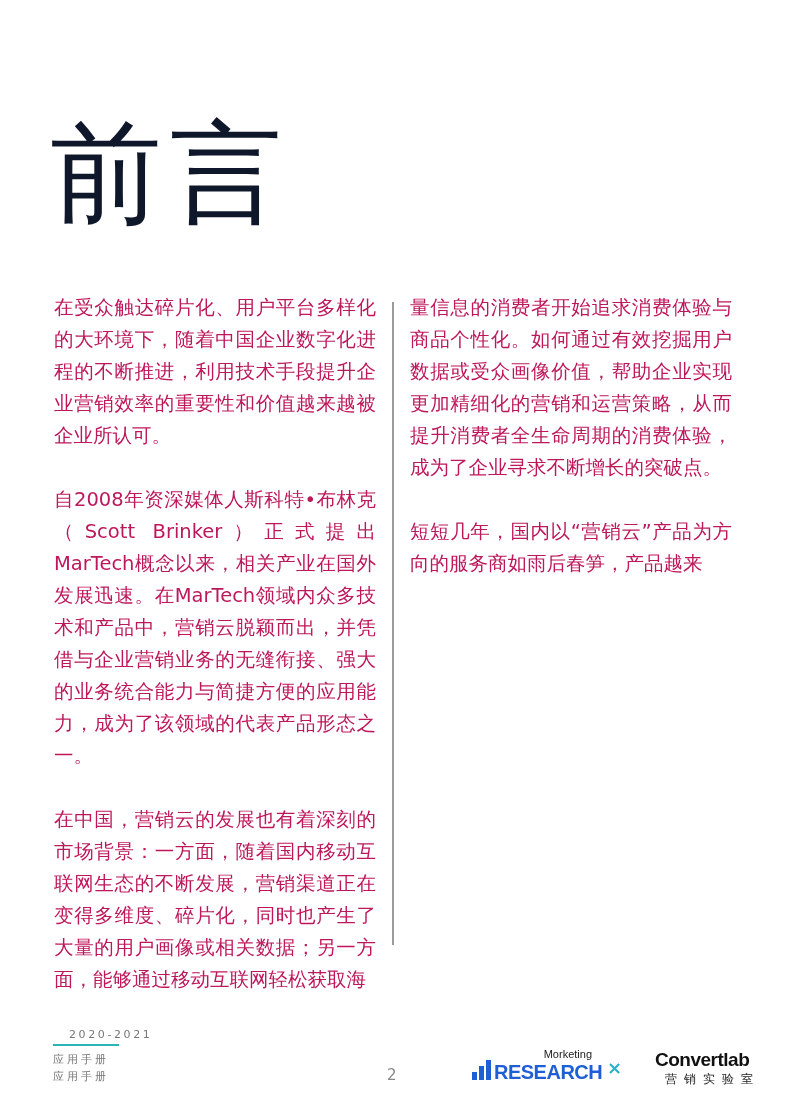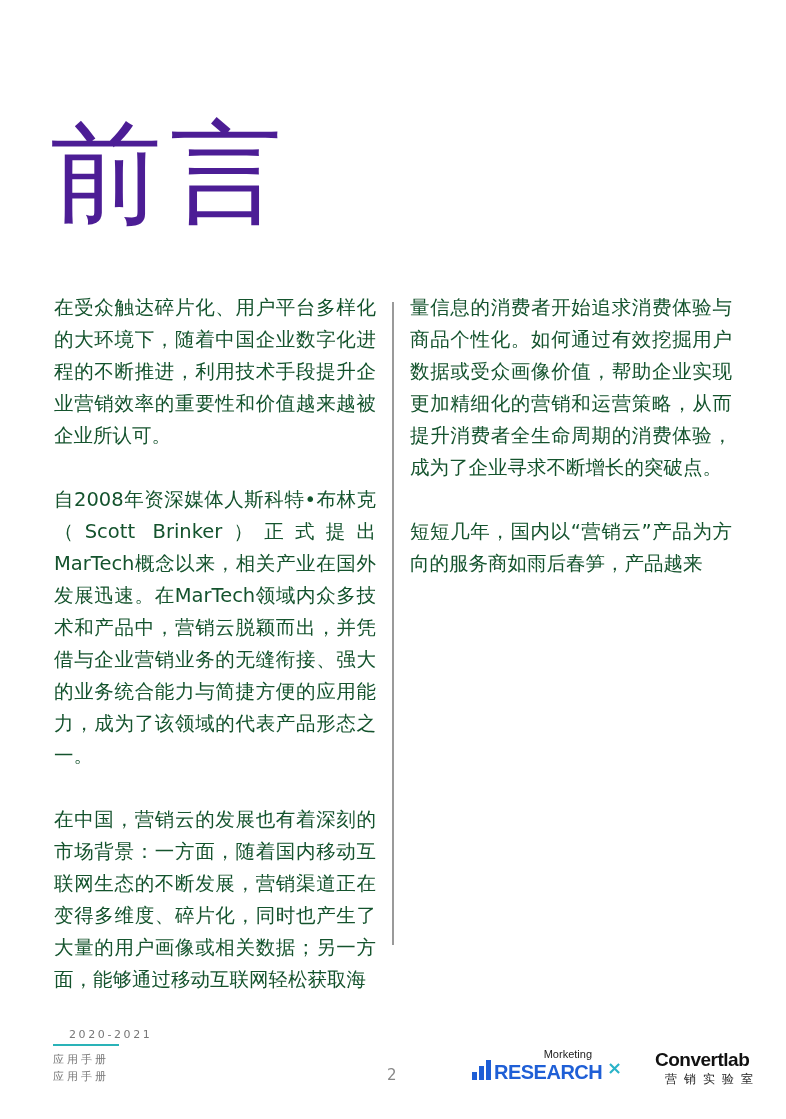--- a/index.html
+++ b/index.html
@@ -3,28 +3,28 @@
   <meta charset="utf-8">
   <style>
     html, body { margin: 0; padding: 0; background: #ffffff; }
     body {
       width: 786px; height: 1119px; position: relative; overflow: hidden;
       font-family: "DejaVu Sans", "Liberation Sans", sans-serif;
       color: #333333;
     }
     .title {
       position: absolute; left: 50px; top: 108px;
-      font-size: 112px; line-height: 130px; color: #4c1d95;
+      font-size: 112px; line-height: 130px; color: #0f172a;
       letter-spacing: 8px; font-weight: 400;
       font-family: "DejaVu Sans", sans-serif;
     }
     .col {
       position: absolute; top: 292px; width: 322px;
       font-size: 19.5px; line-height: 32px; text-align: justify;
-      color: #14532d;
+      color: #be185d;
     }
     .col.left { left: 54px; }
     .col.right { left: 410px; }
     .col p { margin: 0 0 32px 0; }
     .divider {
       position: absolute; left: 392px; top: 302px; width: 2px; height: 643px;
       background: #9a9a9a;
     }
     .footer-year {
       position: absolute; left: 69px; top: 1028px;

